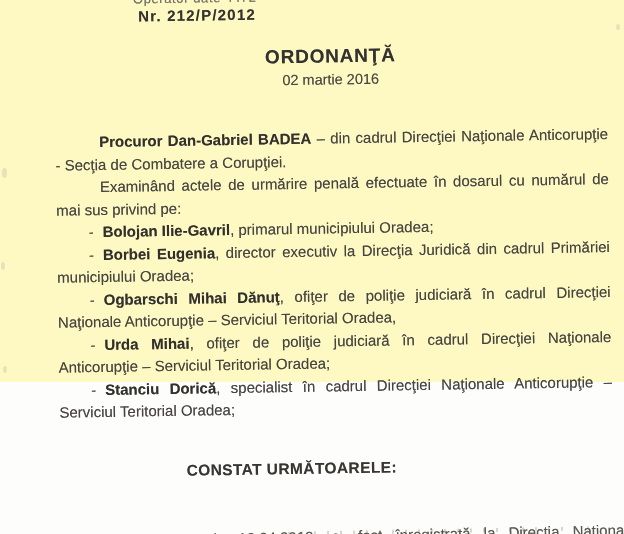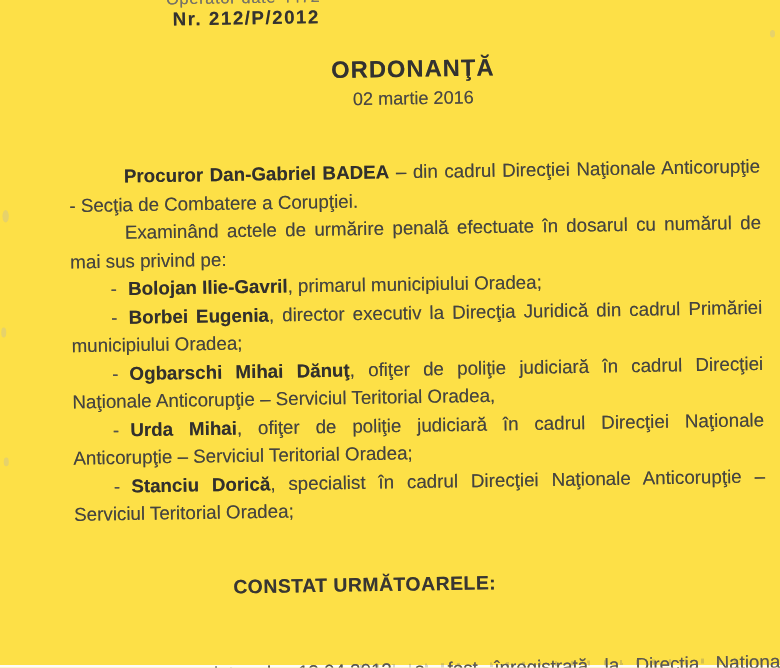--- a/index.html
+++ b/index.html
@@ -5,22 +5,22 @@
   * { box-sizing: border-box; }
   html, body {
     margin: 0; padding: 0;
     width: 624px; height: 534px;
     background: #fdfdfc;
     overflow: hidden;
     font-family: "Liberation Sans", sans-serif;
   }
   .page {
     position: relative;
-    width: 624px; height: 532px;
-    background: #fde047;
+    width: 624px; height: 382px;
+    background: #fef9c3;
   }
   .content {
     position: absolute;
     left: 0; top: 0;
     width: 624px;
     transform: rotate(-0.9deg);
     transform-origin: 40px 260px;
     color: #3f3e3c;
     text-shadow: 0 0 0.5px rgba(70,68,62,0.55);
   }

